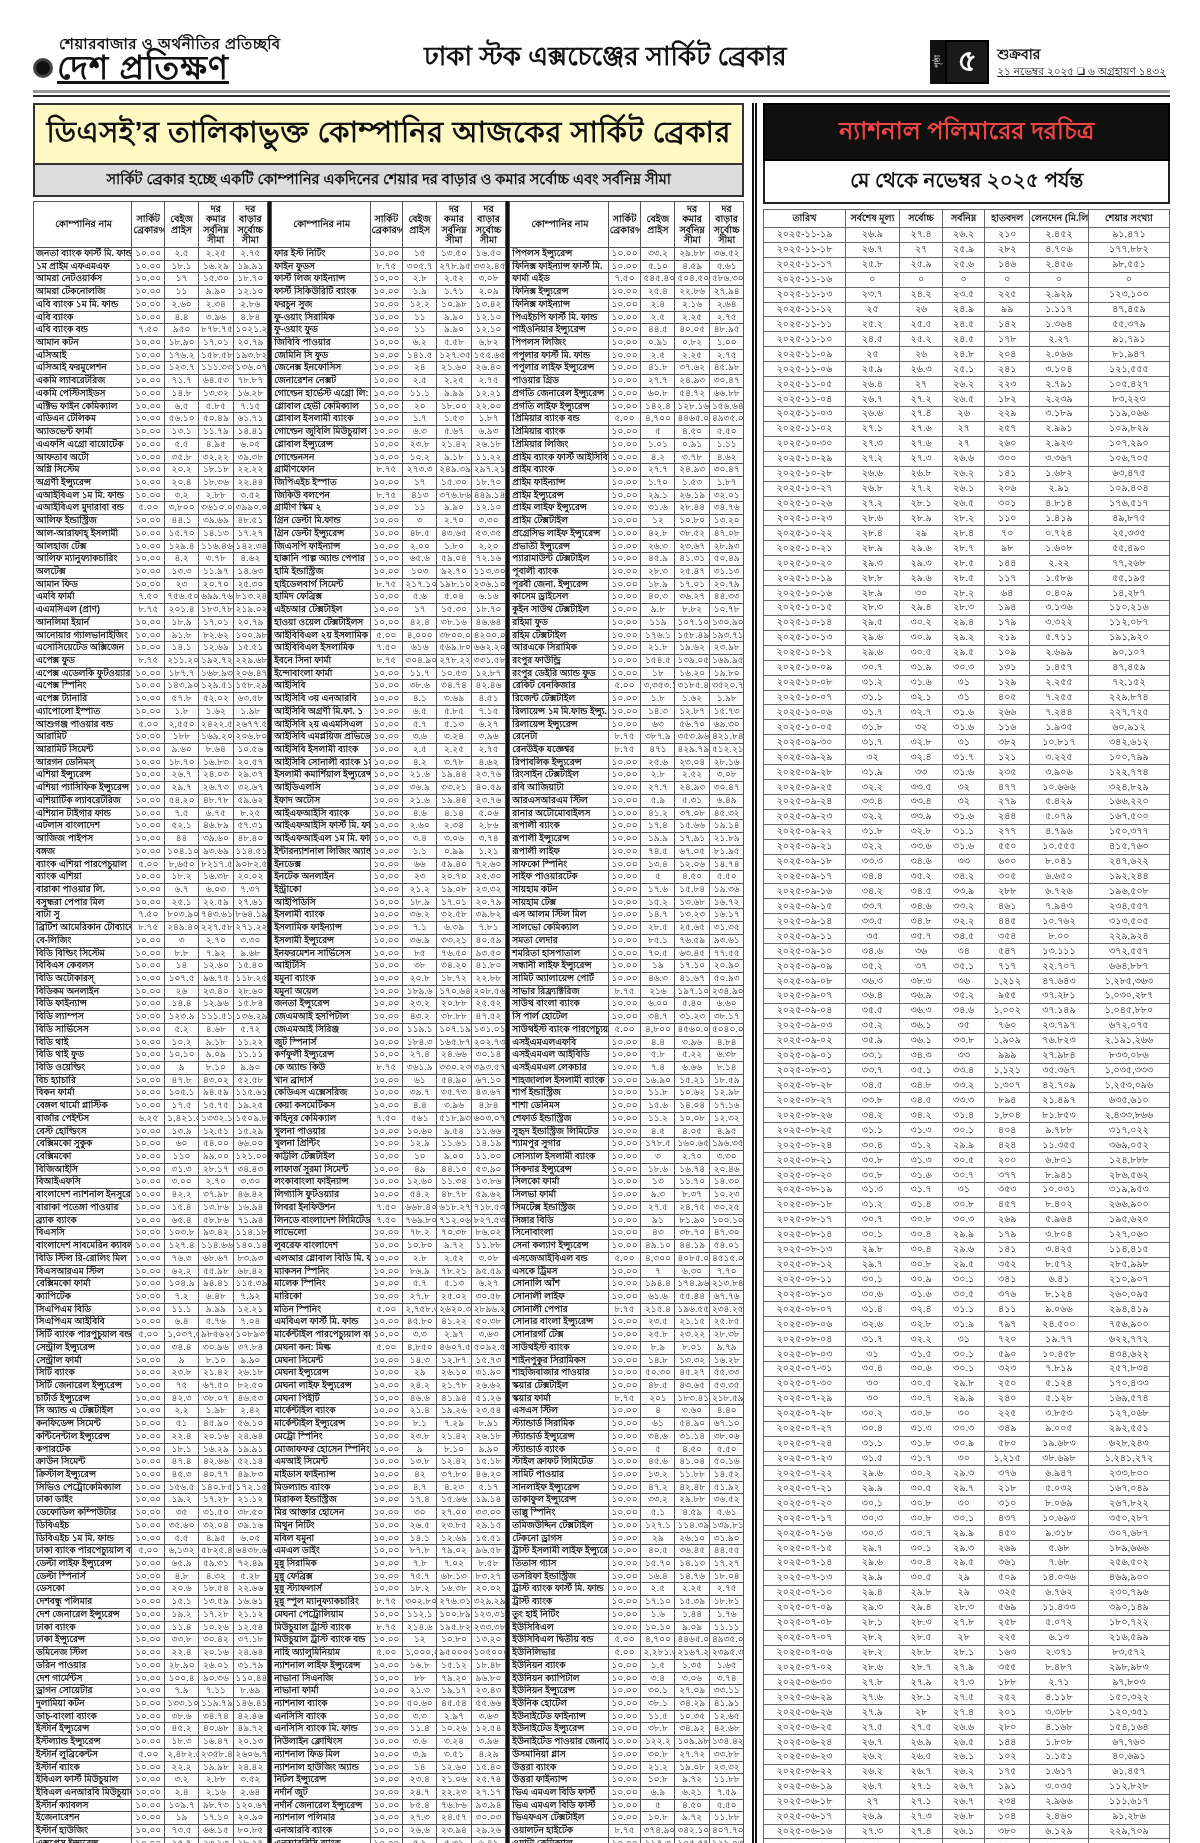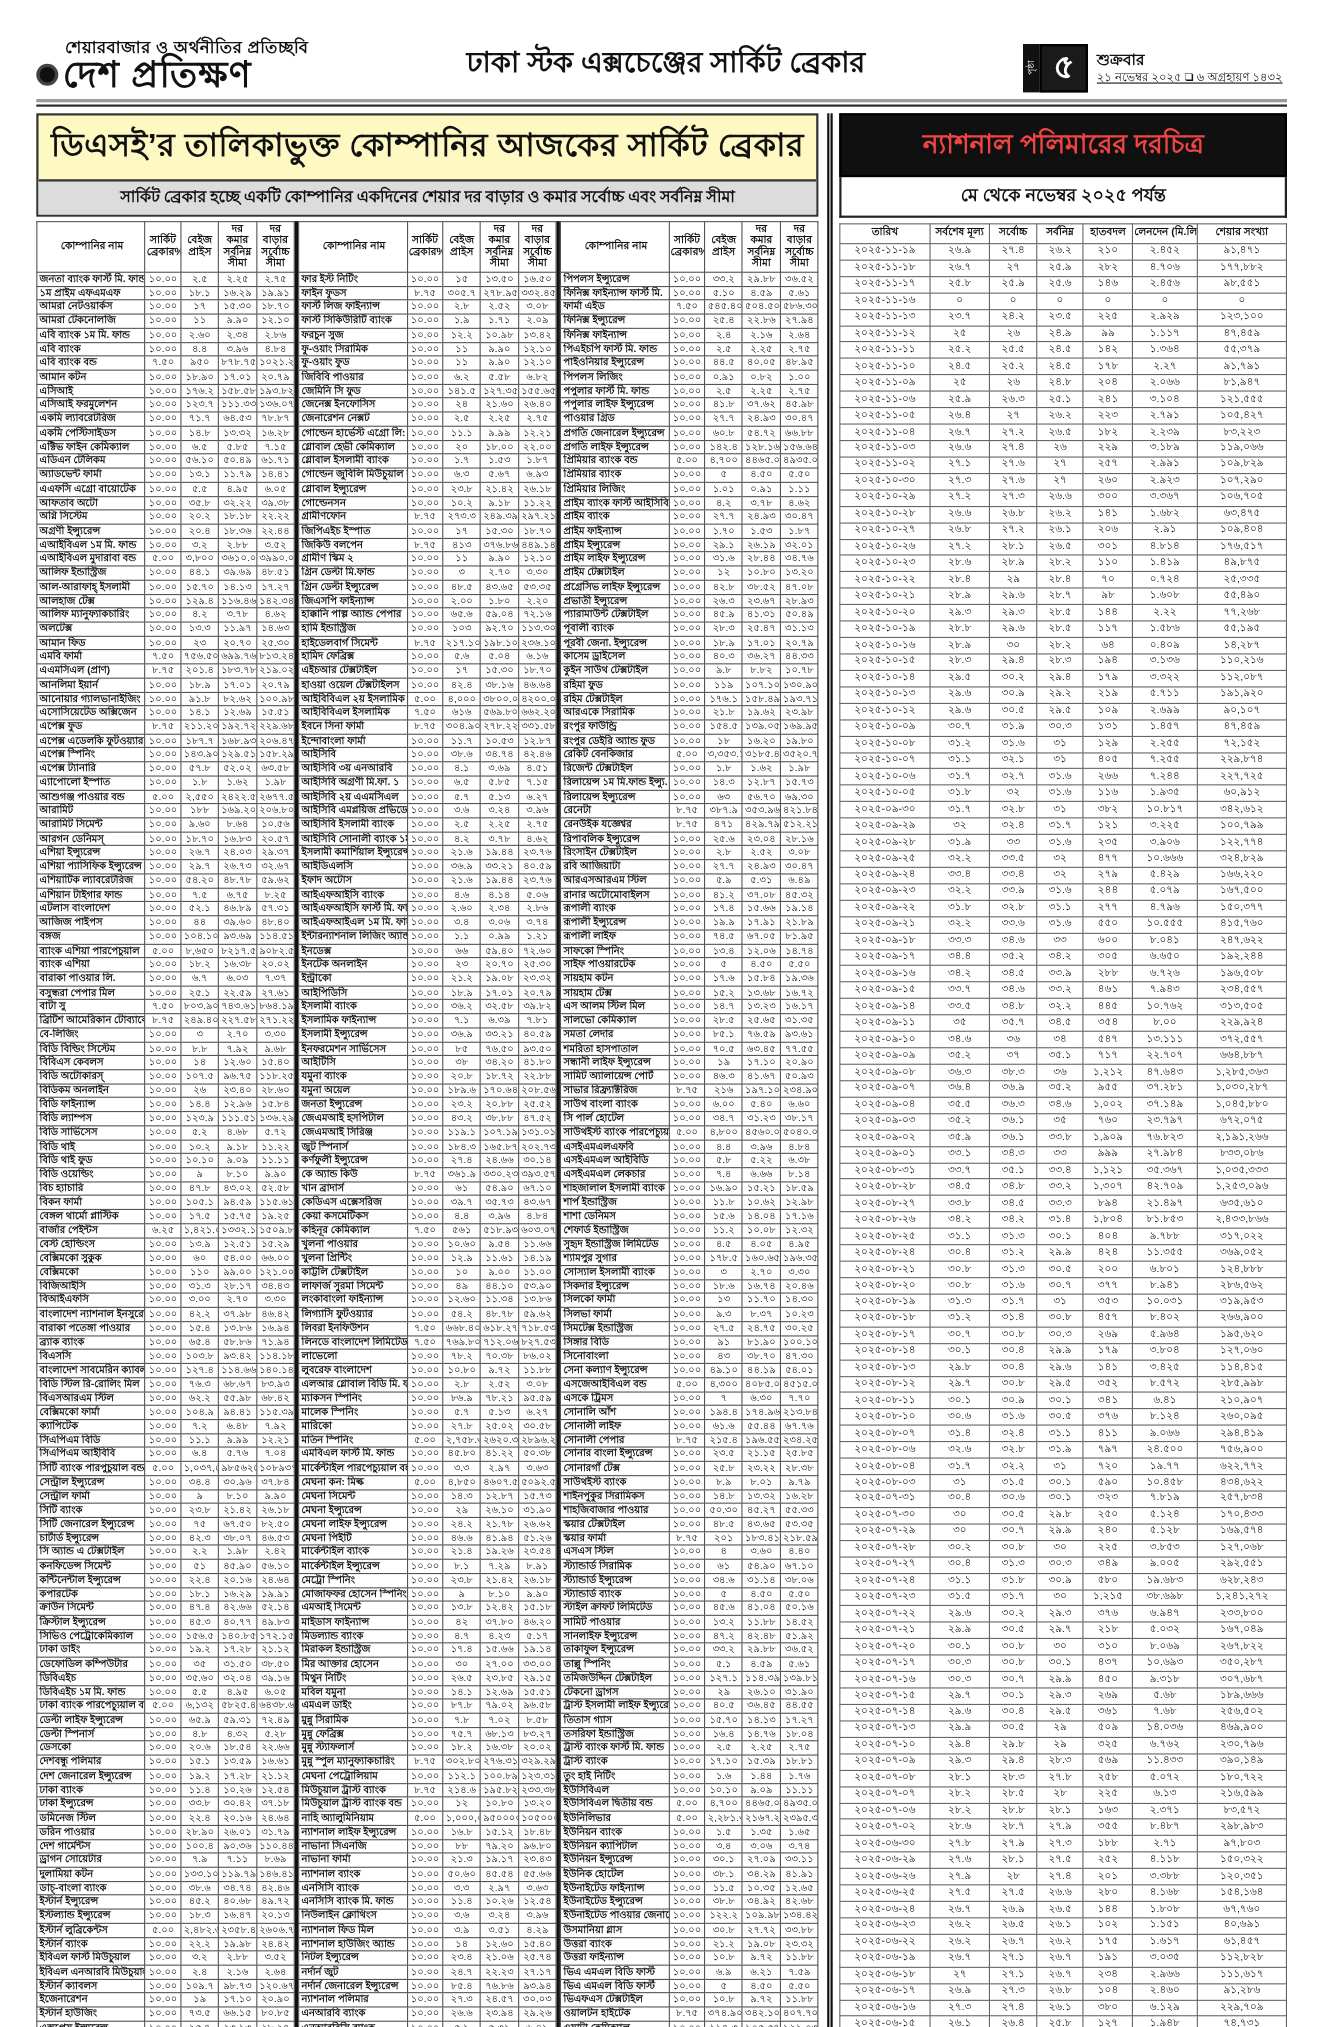--- a/index.html
+++ b/index.html
@@ -6,57 +6,57 @@
   * { margin:0; padding:0; box-sizing:border-box; }
   body { background:#f2f2f2; font-family:"Liberation Sans", sans-serif; color:#111; }
   .sheet { width:1200px; min-height:1843px; margin:0 auto; background:#fff; padding:36px 30px 28px 33px; }
 
   
   .masthead { display:flex; justify-content:space-between; align-items:flex-end; padding:0 4px 6px 0; }
   .brand { line-height:1; }
   .brand .tagline { font-size:15px; font-weight:bold; letter-spacing:.5px; margin-left:26px; }
   .brand .logo-row { display:flex; align-items:center; gap:4px; }
   .logo-emblem { width:20px; height:20px; border-radius:50%; background:#111; border:3px solid #444; display:inline-block; }
-  .logo-text { font-size:33px; font-weight:bold; letter-spacing:1px; }
+  .logo-text { font-size:33px; font-weight:bold; letter-spacing:1px;text-decoration:underline; }
   .mast-center { font-size:26px; font-weight:bold; padding-bottom:4px; }
   .mast-right { display:flex; align-items:center; gap:8px; }
   .page-badge { display:flex; align-items:stretch; }
   .pg-label { background:#111; color:#fff; font-size:8px; writing-mode:vertical-rl; transform:rotate(180deg); padding:2px 1px; text-align:center; }
   .pg-num { width:44px; height:44px; background:#1a1a1a; color:#fff; font-size:30px; font-weight:bold; display:flex; align-items:center; justify-content:center; border:2px solid #000; }
   .dateblock { line-height:1.35; }
   .dateblock .day { font-size:14px; font-weight:bold; }
   .dateblock .dateline { font-size:10.5px;text-decoration:underline; }
   .rule-thick { height:3px; background:#999; }
   .rule-thin { height:2px; background:#2b2b2b; margin-top:2px; margin-bottom:6px; }
 
   
   .content { display:flex; align-items:flex-start; }
   .main-left { width:714px; }
   .sidebar { width:419px; margin-left:8px; border-left:5px double #111; padding-left:6px; }
 
   
   .title-box { border:2px solid #333; background:#fef9c3; margin-bottom:4px; }
   .title-box h1 { font-size:29px; font-weight:bold; text-align:center; padding:4px 2px 5px; letter-spacing:.5px; }
-  .title-box .subtitle { border-top:2px solid #333; background:#dcdcdc; font-size:14.5px; font-weight:bold; text-align:center; padding:3px 2px;font-family:Liberation Serif, serif; }
+  .title-box .subtitle { border-top:2px solid #333; background:#dcdcdc; font-size:14.5px; font-weight:bold; text-align:center; padding:3px 2px; }
 
   
   .cols { display:flex; }
   .col { flex:1 1 0; min-width:0; }
   .col + .col { border-left:3px solid #111; }
   table.breaker { width:100%; border-collapse:collapse; table-layout:fixed; }
   table.breaker th, table.breaker td { border:1px solid #555; font-size:9px; line-height:1.08; padding:1px 2px; overflow:hidden; }
   table.breaker th { font-weight:bold; font-size:9.5px; text-align:center; vertical-align:middle; height:46px; padding:1px; }
   table.breaker th:first-child { text-align:center; padding-left:3px; }
   td.nm { text-align:left; white-space:nowrap; font-weight:bold; }
   td.num { text-align:center; white-space:nowrap; }
   .w-name{width:42%}.w-pct{width:14%}.w-base{width:14.5%}.w-low{width:14.75%}.w-high{width:14.75%}
 
   
   .sb-title { background:#101010; border:2px solid #000; color:#ef4444; font-size:24px; font-weight:bold; text-align:center; padding:7px 13px; }
-  .sb-sub { border:2px solid #222; border-top:none; font-size:16px; font-weight:bold; text-align:center; padding:4px 2px; margin-bottom:5px; }
+  .sb-sub { border:2px solid #222; border-top:none; font-size:20px; font-weight:bold; text-align:center; padding:4px 2px; margin-bottom:5px; }
   table.quotes { width:100%; border-collapse:collapse; table-layout:fixed; }
   table.quotes th, table.quotes td { border:1px solid #666; font-size:9.5px; line-height:1.15; padding:1.5px 2px; text-align:center; white-space:nowrap; overflow:hidden; }
   table.quotes th { font-weight:bold; padding:3px 1px; }
   .q-date{width:20%}.q-last{width:13.5%}.q-high{width:10.5%}.q-low{width:10.5%}.q-tr{width:11%}.q-val{width:14.5%}.q-sh{width:20%}
 </style>
 </head>
 <body>
 
 <div class="sheet">
 

